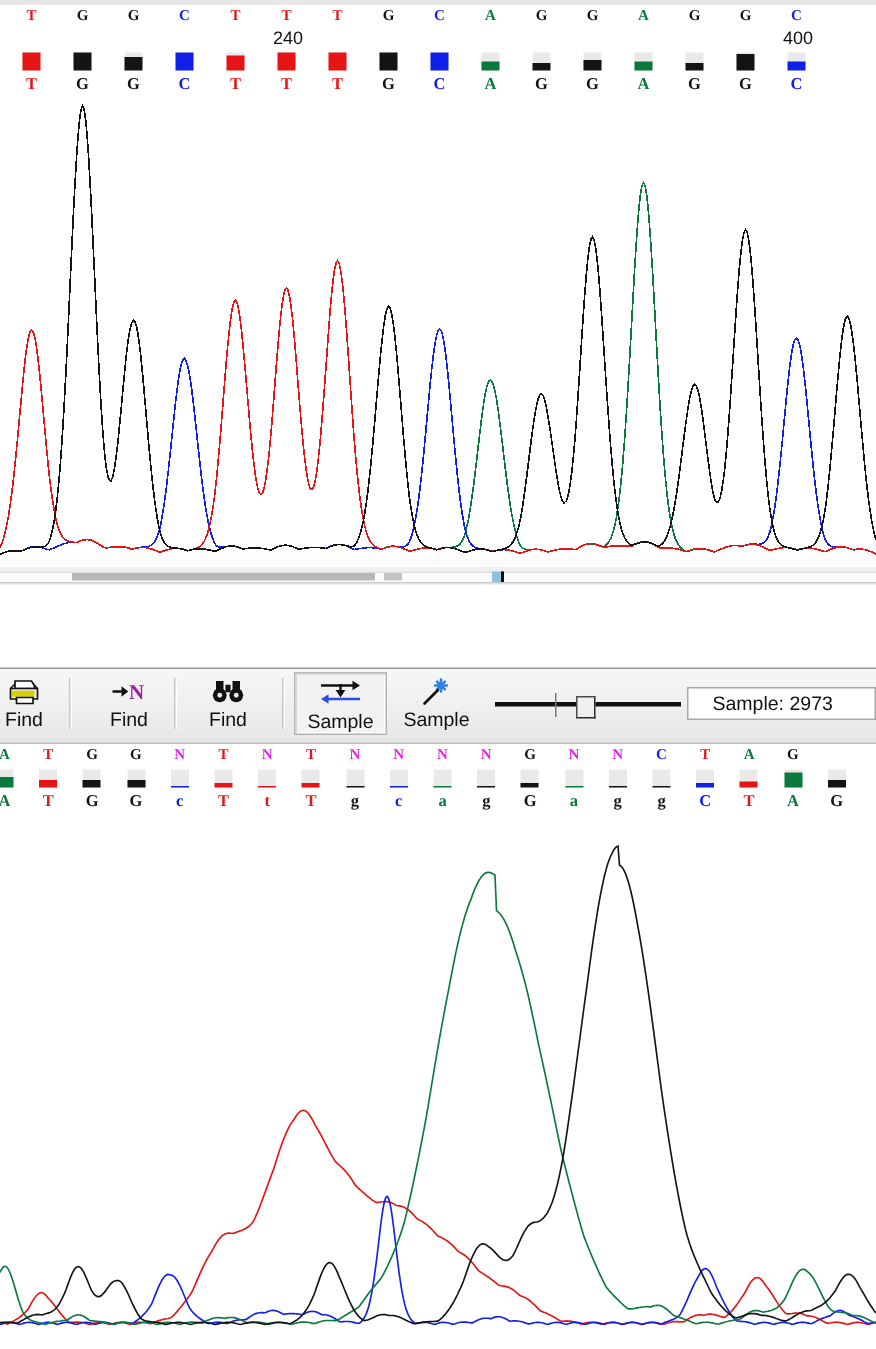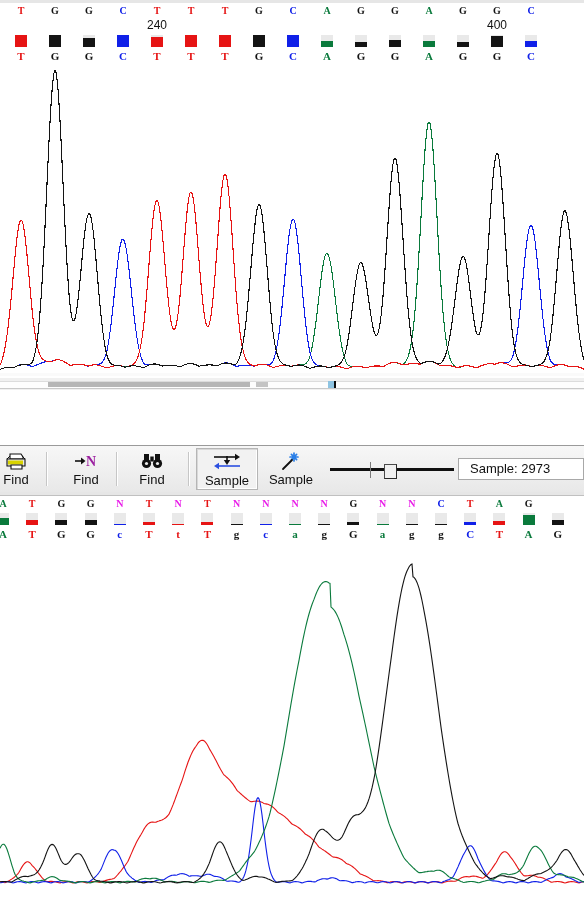--- a/index.html
+++ b/index.html
@@ -13,21 +13,21 @@
   
   .seqband{position:relative;width:584px;background:#fff;}
   .seqrow{position:relative;height:15px;width:584px;}
   .base{
     position:absolute;top:0;
     font:bold 11px "Liberation Serif", serif;
     text-align:center;width:18px;margin-left:-9px;
     line-height:15px;
   }
   .base.small{font-size:10px;}
-  .numrow{position:relative;height:15px;width:468px;}
+  .numrow{position:relative;height:15px;width:468px;margin-left:35px;}
   .num{
     position:absolute;top:0;
     font:12px "Liberation Sans", sans-serif;color:#111;
     text-align:center;width:40px;margin-left:-20px;line-height:15px;
   }
   .sqrow{position:relative;height:16px;width:584px;}
   .sq{position:absolute;top:2px;width:12px;height:12px;margin-left:-6px;}
   .sq i{display:block;width:100%;position:absolute;left:0;bottom:0;}
   .sq u{display:block;width:100%;position:absolute;left:0;top:0;background:#e9e9e9;}
 
@@ -70,21 +70,21 @@
   .slider{position:absolute;top:16px;height:16px;}
   .slider .trk{position:absolute;left:0;top:6px;height:3px;background:#101010;}
   .slider .tick{position:absolute;top:0;width:1px;height:16px;background:#7a7a7a;}
   .slider .thumb{position:absolute;top:2px;width:11px;height:13px;
      background:#f0f0f0;border:1px solid #4a4a4a;border-right-color:#2a2a2a;border-bottom-color:#2a2a2a;}
 
   .sample{
     position:absolute;top:12px;height:22px;background:#fff;
     border:1px solid #a8a8a8;box-sizing:border-box;
     font:13px "Liberation Sans", sans-serif;color:#111;
-    line-height:20px;padding-left:11px;
+    line-height:20px;padding-left:16px;
   }
   .topedge{position:absolute;left:0;top:0;width:584px;height:3px;background:#e6e6e6;border-bottom:1px solid #c0c0c0;}
 </style>
 </head>
 <body>
 
 <div class="panel" id="topPanel" style="top:0;height:378px;">
   <div class="topedge"></div>
   <div class="seqband" style="margin-top:3px;">
     <div class="seqrow" id="topCalled">

